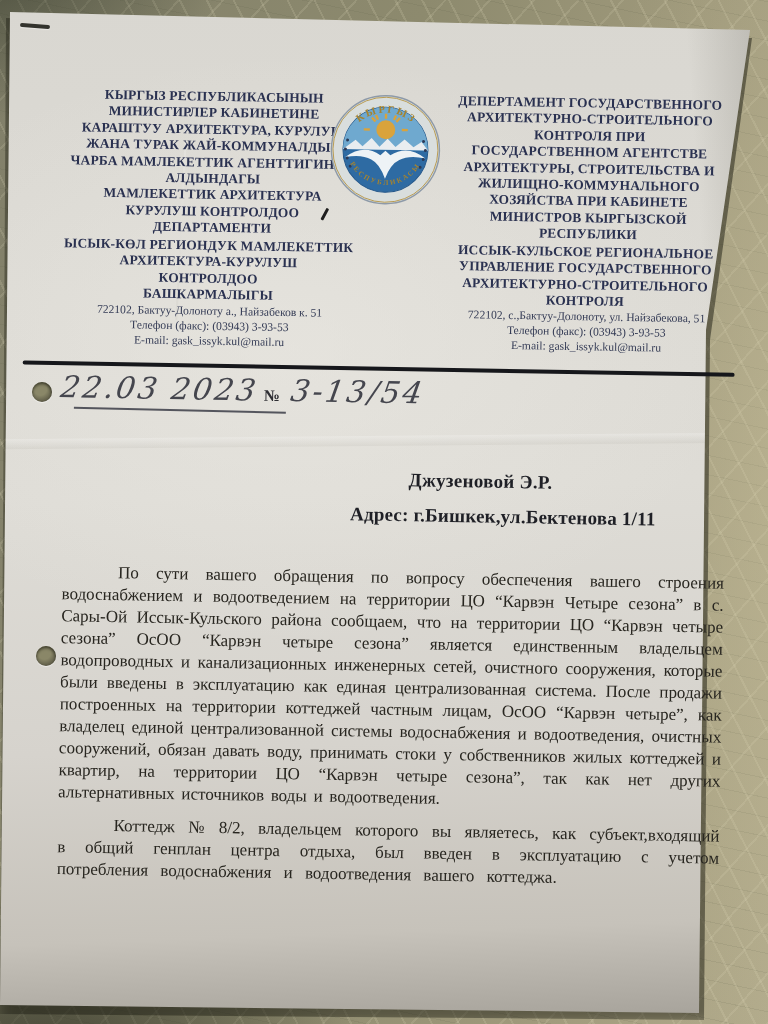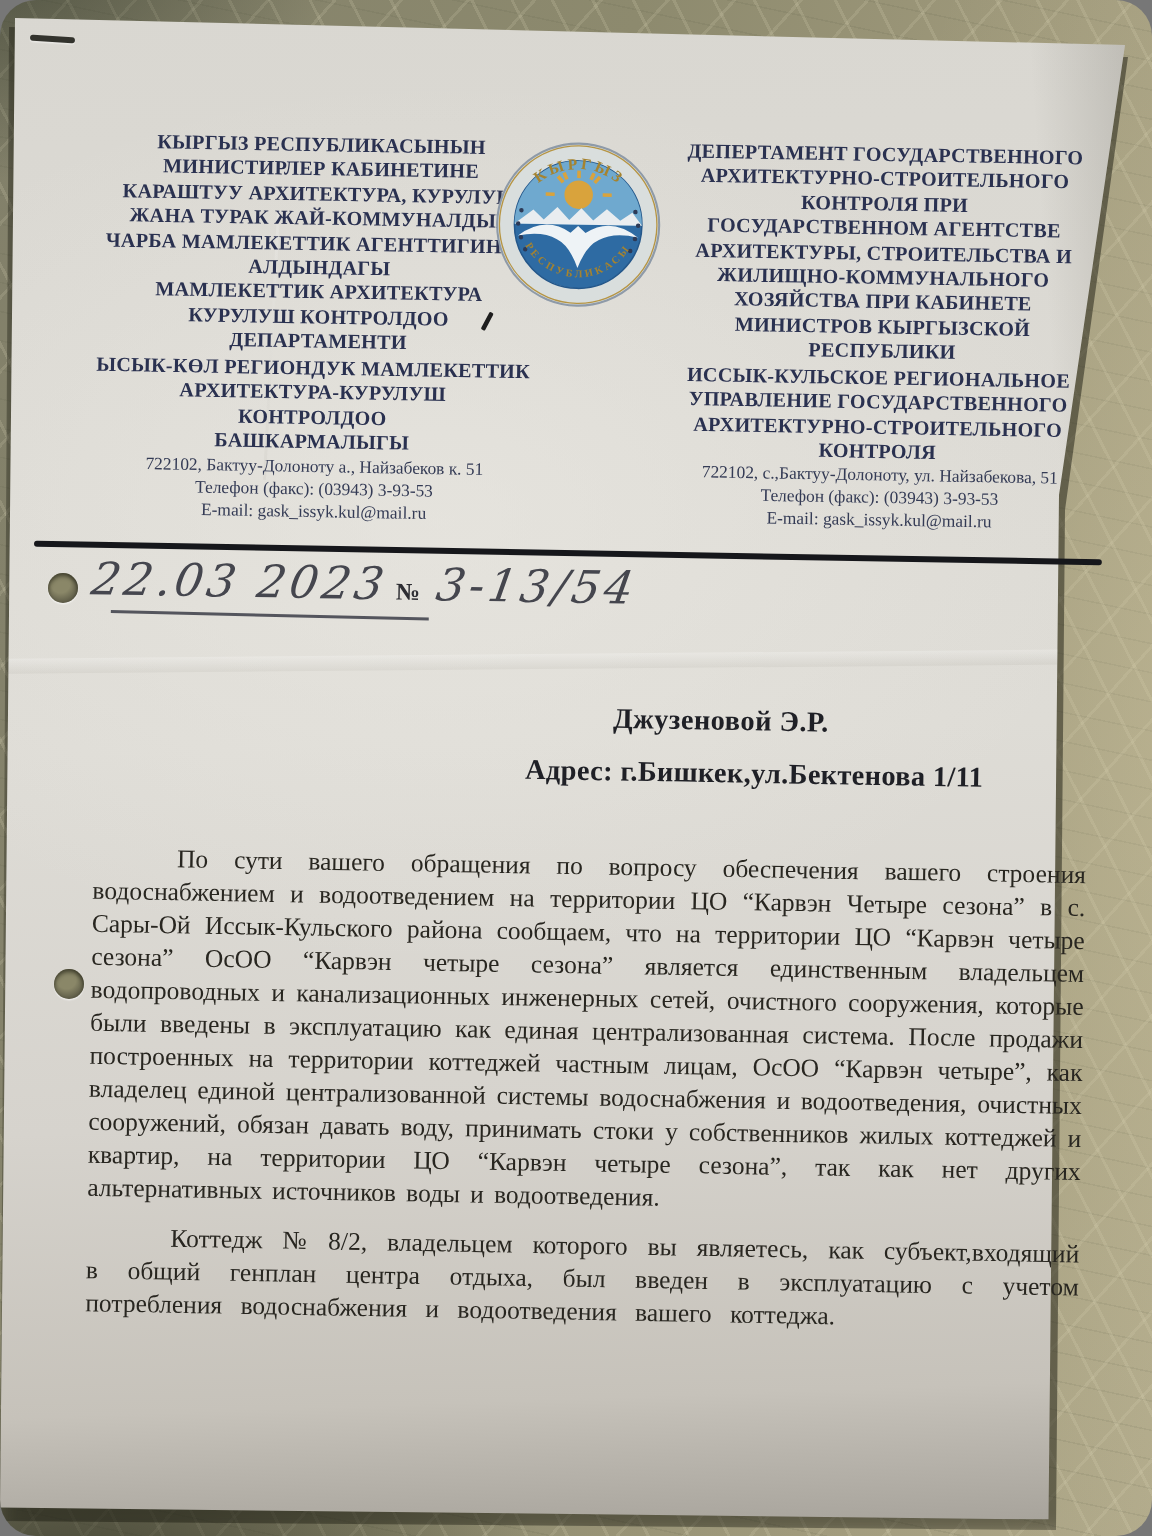--- a/index.html
+++ b/index.html
@@ -5,21 +5,21 @@
   html,body{margin:0;padding:0;background:#777;}
   .photo{position:relative;width:768px;height:1024px;overflow:hidden;
     font-family:"Liberation Serif",serif;
     background:
       radial-gradient(420px 260px at -4% -4%, rgba(38,44,31,.62), transparent 62%),
       radial-gradient(560px 300px at 6% 104%, rgba(28,30,19,.66), transparent 58%),
       radial-gradient(340px 900px at 104% 46%, rgba(216,206,166,.30), transparent 72%),
       repeating-linear-gradient(63deg, rgba(226,220,189,.17) 0 2px, transparent 2px 24px),
       repeating-linear-gradient(-48deg, rgba(228,222,192,.15) 0 2px, transparent 2px 33px),
       repeating-linear-gradient(12deg, rgba(90,92,70,.12) 0 1px, transparent 1px 19px),
-      linear-gradient(100deg,#82806a 0%,#8d8a6e 45%,#a09a7c 75%,#b1aa8b 100%); border-radius: 24px;}
+      linear-gradient(100deg,#82806a 0%,#8d8a6e 45%,#a09a7c 75%,#b1aa8b 100%);}
   .paper-shadow{position:absolute;inset:0;background:rgba(25,26,16,.5);filter:blur(7px);
     clip-path:polygon(6px 18px,752px 38px,710px 340px,704px 1020px,0px 1014px);}
   .paper{position:absolute;inset:0;
     clip-path:polygon(10px 12px,750px 30px,706px 330px,699px 1013px,0px 1005px);
     background:
       linear-gradient(86deg, transparent 90%, rgba(95,92,82,.28) 100%),
       radial-gradient(640px 420px at 38% 34%, rgba(236,234,228,.55), transparent 70%),
       linear-gradient(178deg,#d9d7d1 0%,#dedcd6 48%,#d6d3cd 72%,#c6c2ba 90%,#a7a39b 99%);}
   .crease{position:absolute;left:0;top:436px;width:730px;height:10px;opacity:.45;transform:rotate(-.5deg);
     background:linear-gradient(rgba(255,255,255,.5),rgba(120,116,104,.18));}

